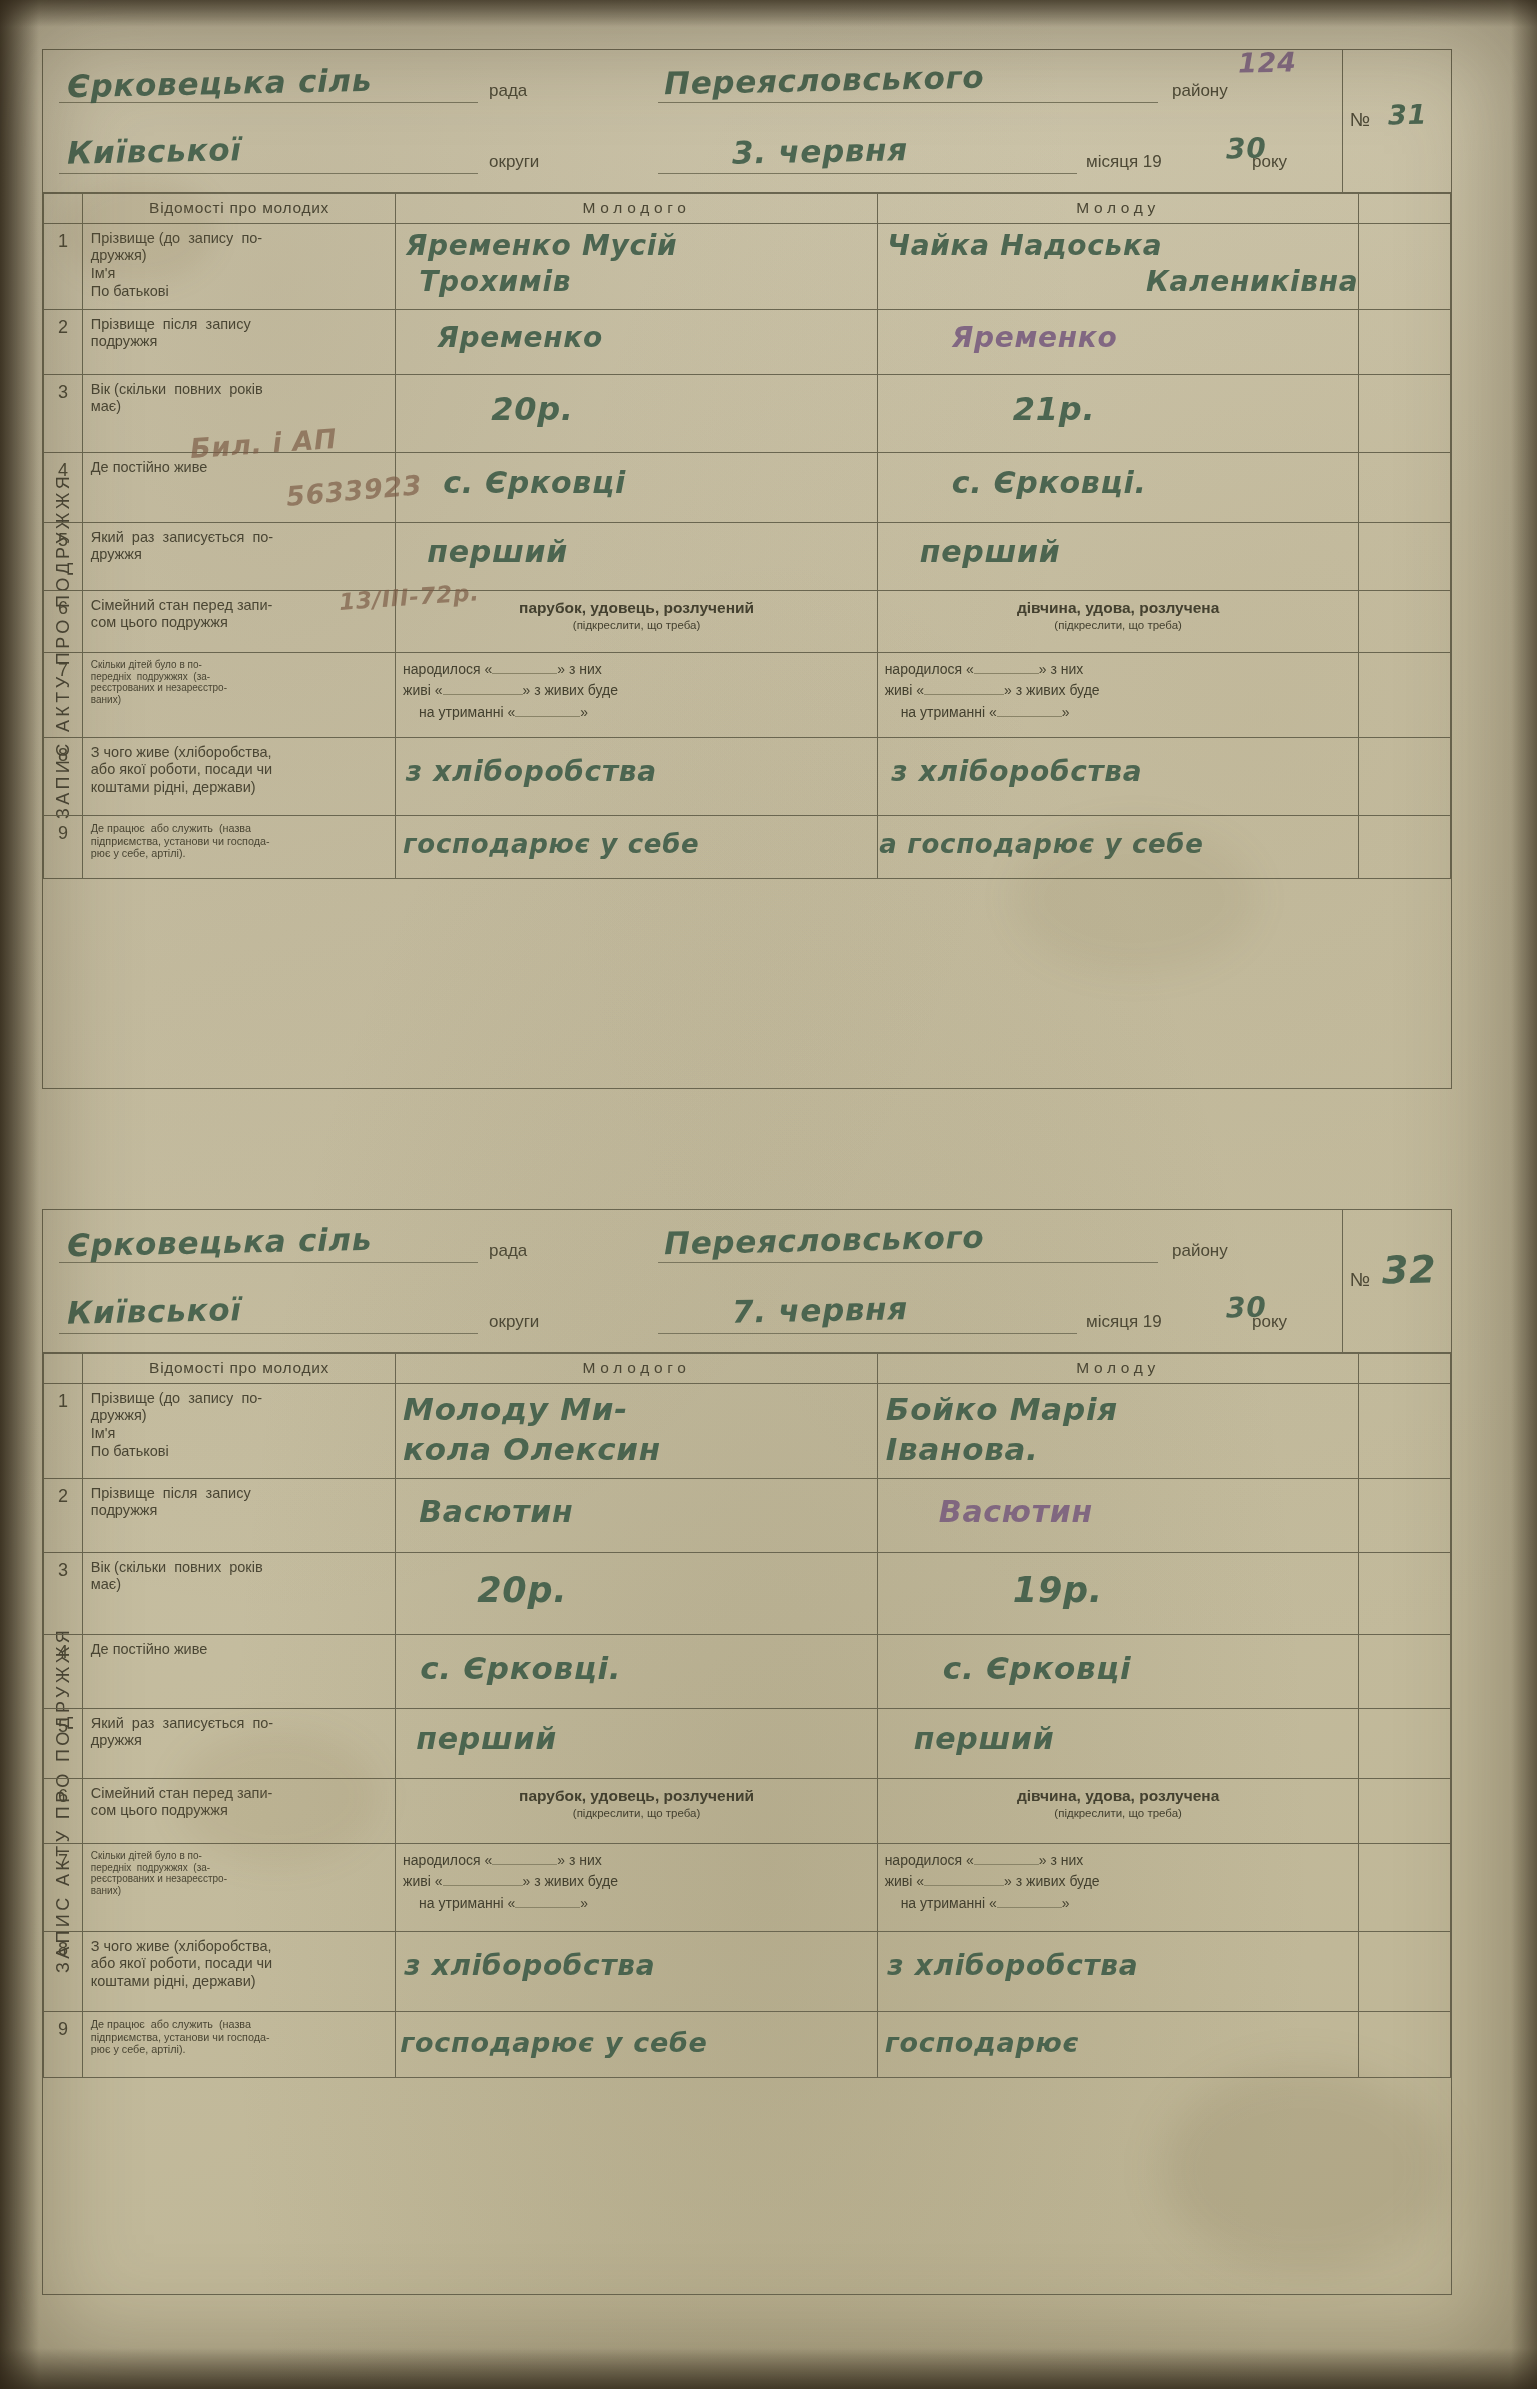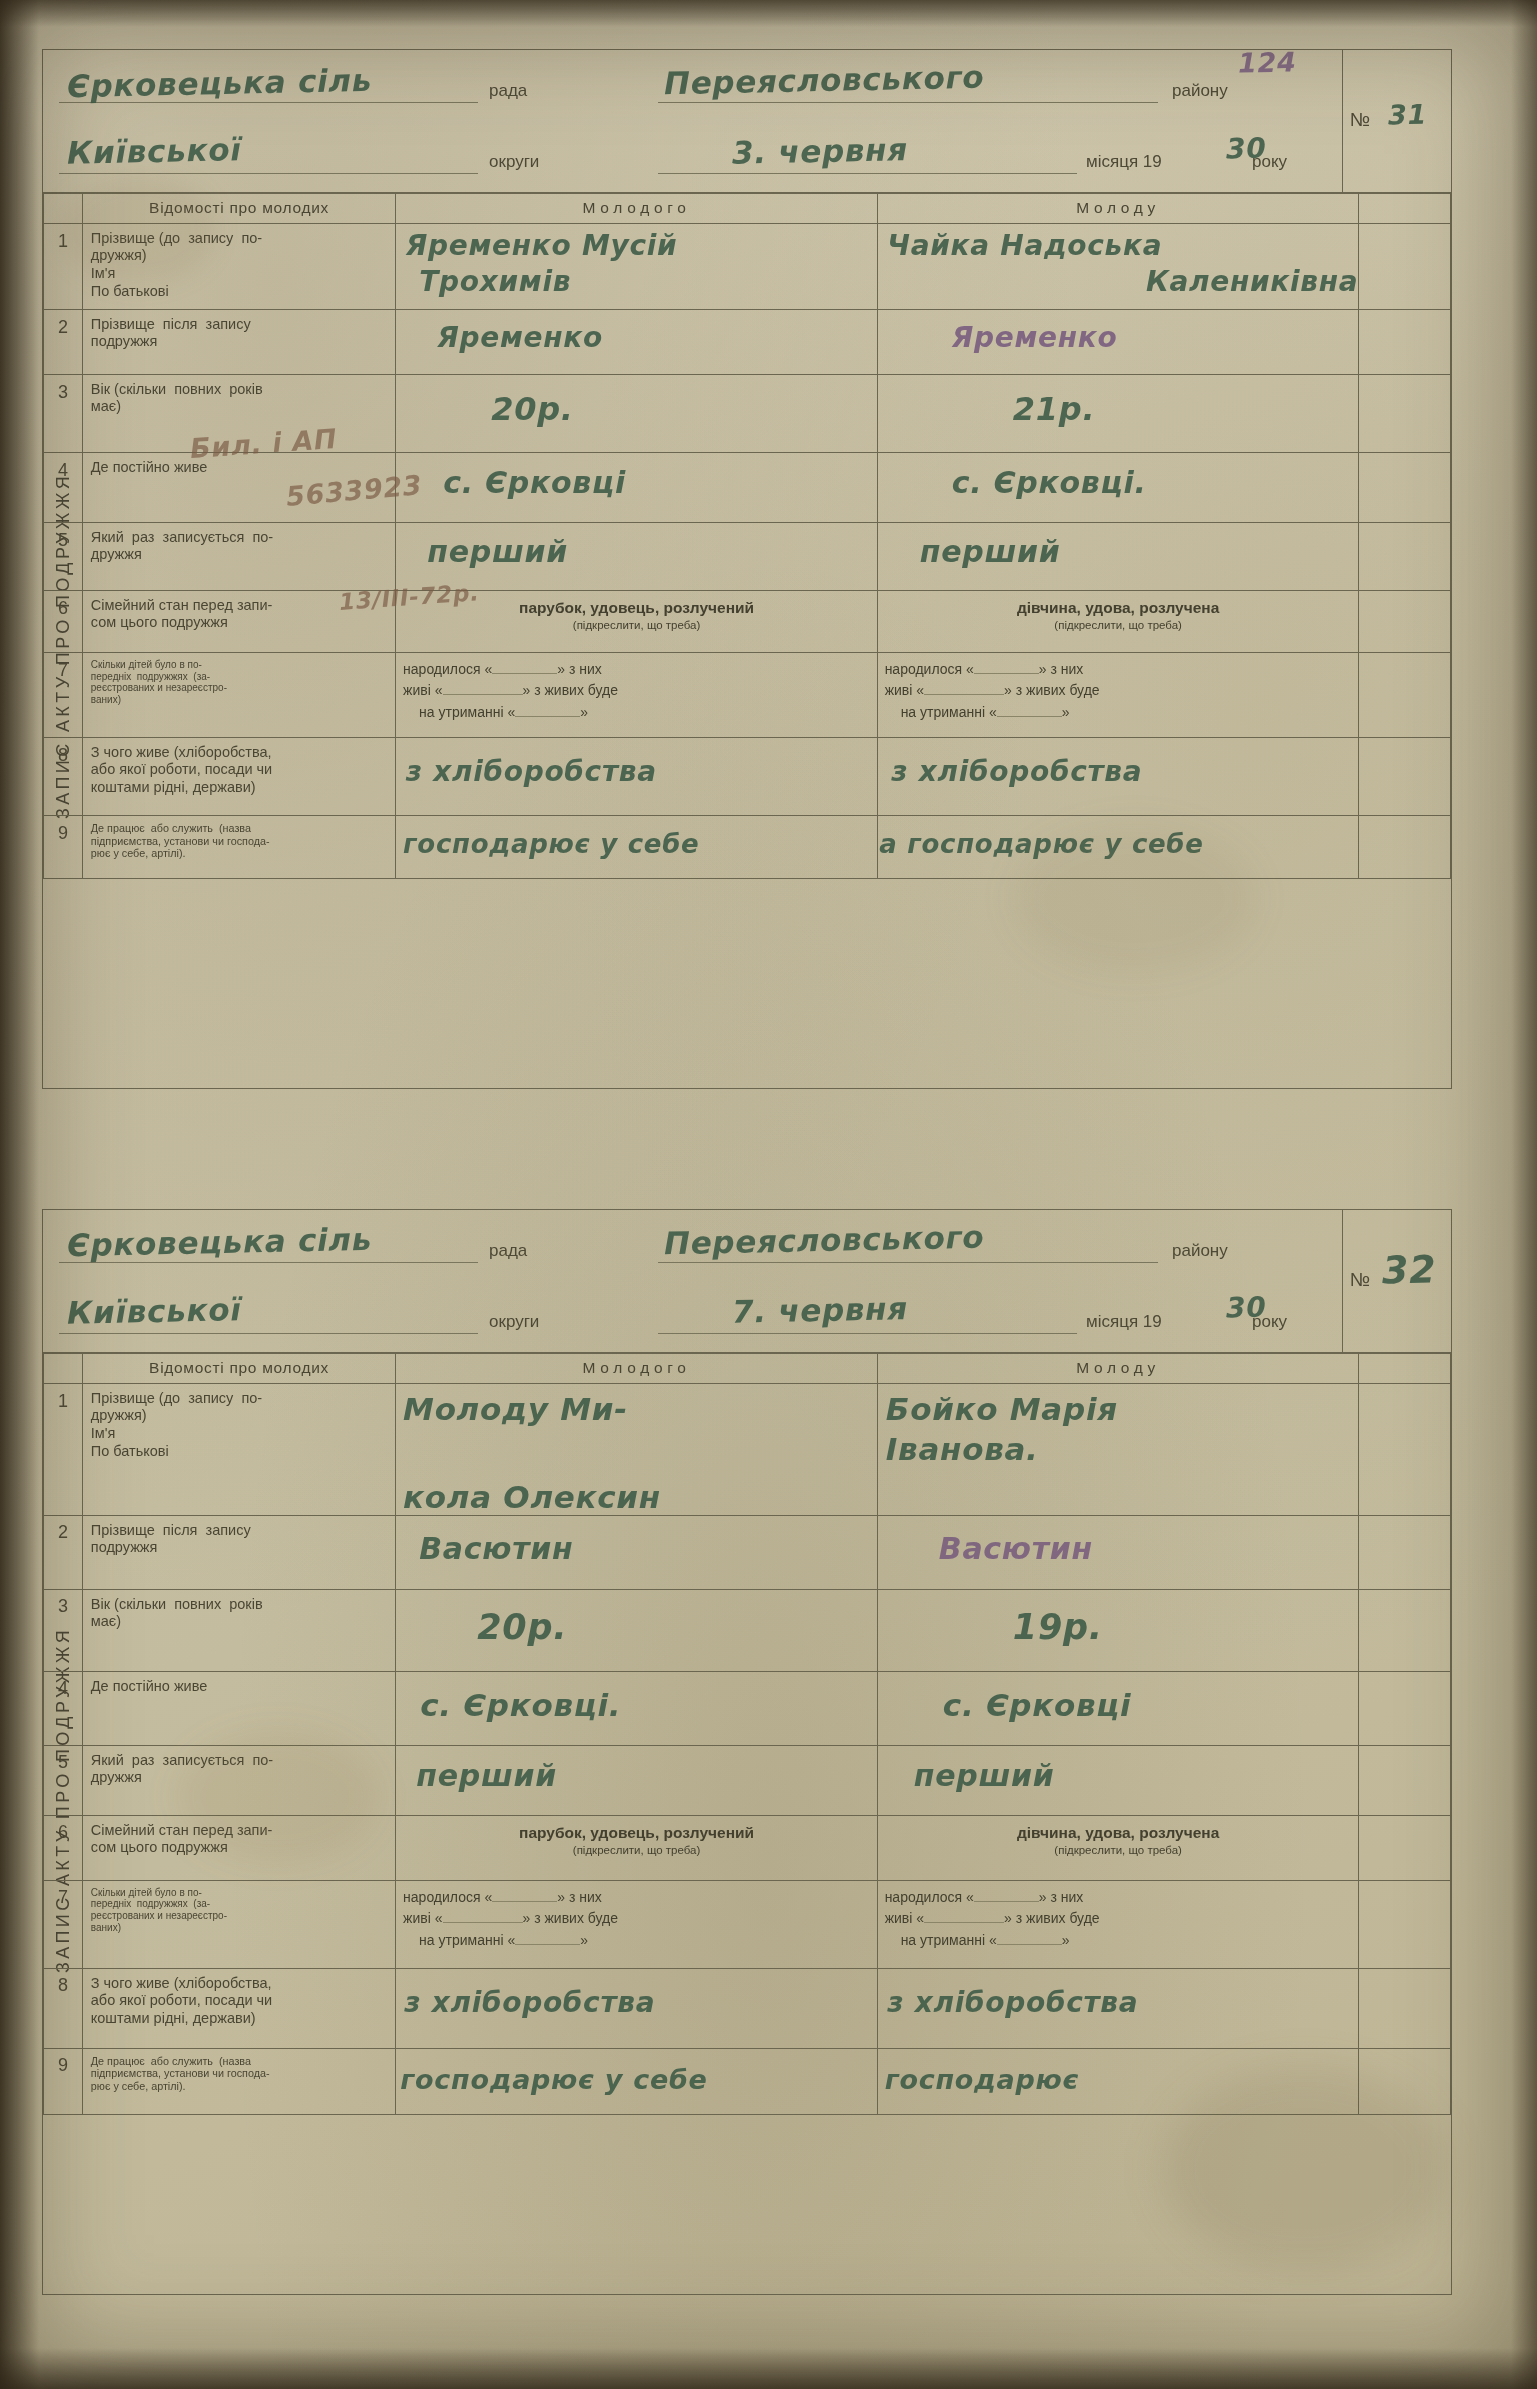--- a/index.html
+++ b/index.html
@@ -412,21 +412,21 @@
         <td class="c-tail"></td>
       </tr>
 
       <tr style="height:95px">
         <td class="c-no">1</td>
         <td class="c-desc">
           <span class="desc-txt">Прізвище (до&nbsp;&nbsp;запису&nbsp;&nbsp;по-<br>дружжя)<br>Ім'я<br>По батькові</span>
         </td>
         <td class="c-m">
           <span class="cell-hw" style="font-size:31px; padding:6.8px 0 0 6.8px;">Молоду Ми-</span>
-          <span class="cell-hw" style="font-size:31px; padding:4px 0 0 6.8px;margin-top:48px;">кола Олексин</span>
+          <span class="cell-hw" style="font-size:31px; padding:4px 0 0 6.8px;">кола Олексин</span>
         </td>
         <td class="c-f">
           <span class="cell-hw" style="font-size:31px; padding:6.8px 0 0 8px;">Бойко Марія</span>
           <span class="cell-hw" style="font-size:31px; padding:4px 0 0 8px;">Іванова.</span>
         </td>
         <td class="c-tail"></td>
       </tr>
 
       <tr style="height:74px">
         <td class="c-no">2</td>

